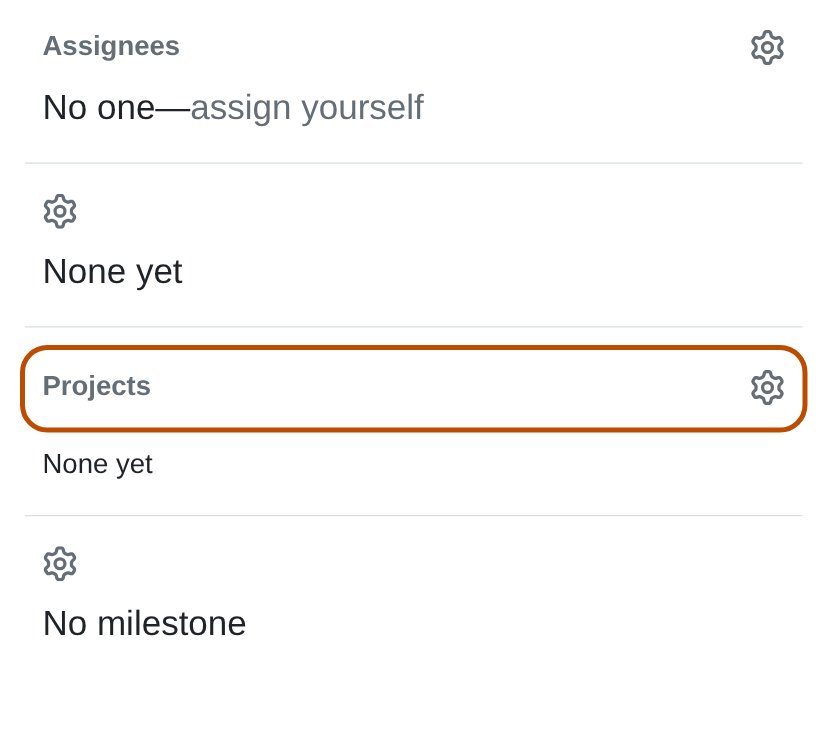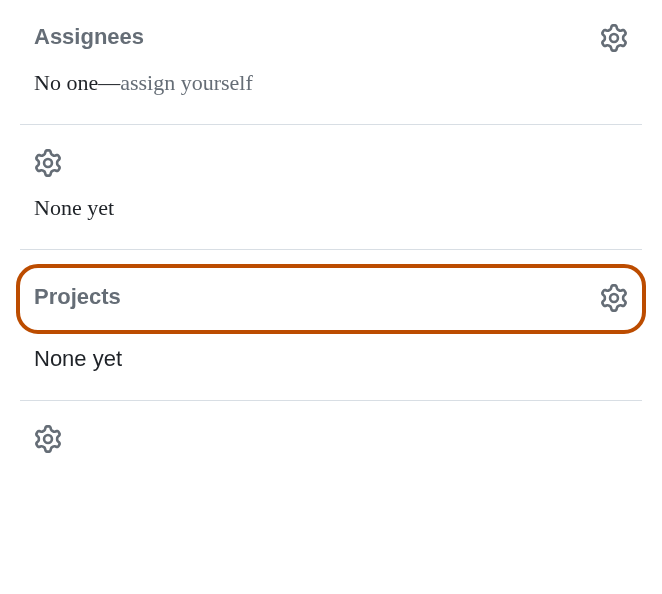--- a/index.html
+++ b/index.html
@@ -40,23 +40,22 @@
       height: 28px;
       color: #656d76;
       cursor: pointer;
     }
     .gear-icon svg {
       width: 100%;
       height: 100%;
       display: block;
     }
     .section-content {
-      font-size: 22px;
+      font-size: 28px;
       color: #1f2328;
-      font-family: Liberation Serif, serif;
     }
     .assign-link {
       color: #656d76;
       cursor: pointer;
     }
     .highlight-box {
       border: 4px solid #bc4c00;
       border-radius: 22px;
       padding: 16px 14px 18px 14px;
       margin: 0 -4px 12px -4px;
@@ -123,15 +122,16 @@
   </div>
 
   <div class="section">
     <div class="section-header">
       <span class="gear-icon">
         <svg viewBox="0 0 16 16" fill="currentColor">
             <path d="M8 0a8.2 8.2 0 0 1 .701.031C9.444.095 9.99.645 10.16 1.29l.288 1.107c.018.066.079.158.212.224.231.114.454.243.668.386.123.082.233.09.299.071l1.103-.303c.644-.176 1.392.021 1.82.63.27.385.506.792.704 1.218.315.675.111 1.422-.364 1.891l-.814.806c-.049.048-.098.147-.088.294.016.257.016.515 0 .772-.01.147.038.246.088.294l.814.806c.475.469.679 1.216.364 1.891a7.977 7.977 0 0 1-.704 1.217c-.428.61-1.176.807-1.82.63l-1.102-.302c-.067-.019-.177-.011-.3.071a5.909 5.909 0 0 1-.668.386c-.133.066-.194.158-.211.224l-.29 1.106c-.168.646-.715 1.196-1.458 1.26a8.006 8.006 0 0 1-1.402 0c-.743-.064-1.289-.614-1.458-1.26l-.289-1.106c-.018-.066-.079-.158-.212-.224a5.738 5.738 0 0 1-.668-.386c-.123-.082-.233-.09-.299-.071l-1.103.303c-.644.176-1.392-.021-1.82-.63a8.12 8.12 0 0 1-.704-1.218c-.315-.675-.111-1.422.363-1.891l.815-.806c.05-.048.098-.147.088-.294a6.214 6.214 0 0 1 0-.772c.01-.147-.038-.246-.088-.294l-.815-.806C.635 6.045.431 5.298.746 4.623a7.92 7.92 0 0 1 .704-1.217c.428-.61 1.176-.807 1.82-.63l1.102.302c.067.019.177.011.3-.071.214-.143.437-.272.668-.386.133-.066.194-.158.211-.224l.29-1.106C6.009.645 6.556.095 7.299.03 7.53.01 7.764 0 8 0Zm-.571 1.525c-.036.003-.108.036-.137.146l-.289 1.105c-.147.561-.549.967-.998 1.189-.173.086-.34.183-.5.29-.417.278-.97.423-1.529.27l-1.103-.303c-.109-.03-.175.016-.195.045-.22.312-.412.644-.573.99-.014.031-.021.11.059.19l.815.806c.411.406.562.957.53 1.456a4.709 4.709 0 0 0 0 .582c.032.499-.119 1.05-.53 1.456l-.815.806c-.081.08-.073.159-.059.19.162.346.353.677.573.989.02.03.085.076.195.046l1.102-.303c.56-.153 1.113-.008 1.53.27.161.107.328.204.501.29.447.222.85.629.997 1.189l.289 1.105c.029.109.101.143.137.146a6.6 6.6 0 0 0 1.142 0c.036-.003.108-.036.137-.146l.289-1.105c.147-.561.549-.967.998-1.189.173-.086.34-.183.5-.29.417-.278.97-.423 1.529-.27l1.103.303c.109.029.175-.016.195-.045.22-.313.411-.644.573-.99.014-.031.021-.11-.059-.19l-.815-.806c-.411-.406-.562-.957-.53-1.456a4.709 4.709 0 0 0 0-.582c-.032-.499.119-1.05.53-1.456l.815-.806c.081-.08.073-.159.059-.19a6.464 6.464 0 0 0-.573-.989c-.02-.03-.085-.076-.195-.046l-1.102.303c-.56.153-1.113.008-1.53-.27a4.44 4.44 0 0 0-.501-.29c-.447-.222-.85-.629-.997-1.189l-.289-1.105c-.029-.11-.101-.143-.137-.146a6.6 6.6 0 0 0-1.142 0ZM11 8a3 3 0 1 1-6 0 3 3 0 0 1 6 0ZM9.5 8a1.5 1.5 0 1 0-3.001.001A1.5 1.5 0 0 0 9.5 8Z"></path>
           </svg>
       </span>
     </div>
+    <div class="section-content">No milestone</div>
   </div>
 
 </div>
 
 </body></html>

